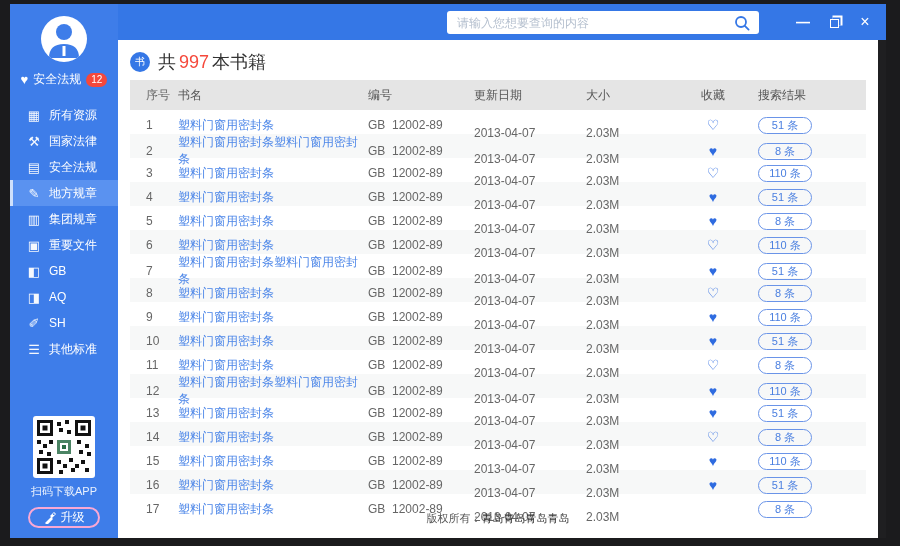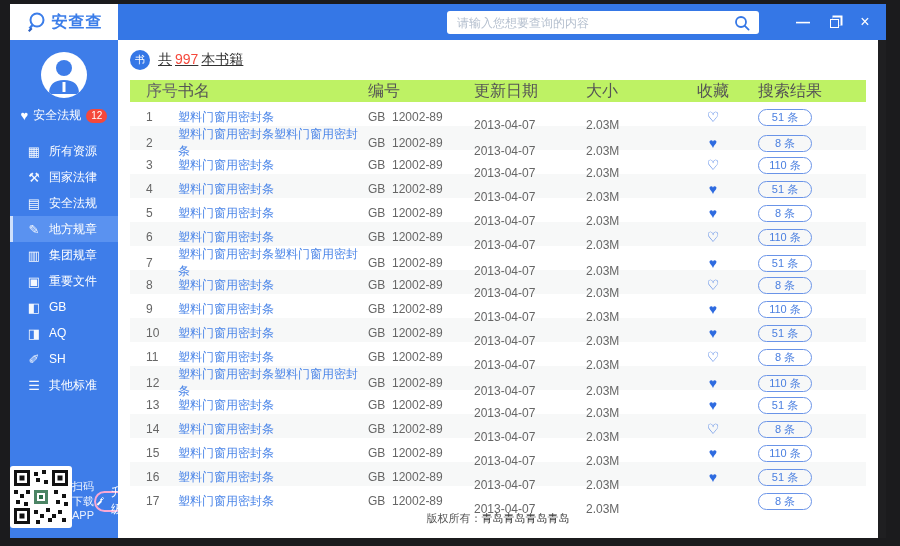--- a/index.html
+++ b/index.html
@@ -17,21 +17,21 @@
   .fav-line { margin-top:9px; display:flex; align-items:center; gap:5px; color:#fff; font-size:12px; }
   .fav-heart { font-size:13px; color:#fff; }
   .fav-badge { background:#f5483b; color:#fff; font-size:10px; line-height:14px; padding:0 5px; border-radius:8px; }
 
   .menu { margin-top:14px; display:flex; flex-direction:column; }
   .menu-item { height:26px; display:flex; align-items:center; gap:8px; padding-left:17px; color:#fff; font-size:12px; cursor:pointer; position:relative; }
   .menu-item .mi-icon { font-size:13px; width:14px; text-align:center; opacity:.95; }
   .menu-item.selected { background:#5a92f0; }
   .menu-item.selected::before { content:""; position:absolute; left:0; top:0; bottom:0; width:3px; background:#cfe0fb; }
 
-  .sidebar-bottom { position:absolute; bottom:10px; left:0; right:0; display:flex; align-items:center; }
+  .sidebar-bottom { position:absolute; bottom:10px; left:0; right:0; display:flex; flex-direction:column; align-items:center; }
   .qr-box { width:62px; height:62px; background:#fff; border-radius:3px; padding:4px; }
   .qr-label { color:#eaf1fd; font-size:11px; margin-top:6px; }
   .upgrade-btn { margin-top:8px; width:72px; height:21px; border:2px solid #f9a8d4; border-radius:11px; display:flex; align-items:center; justify-content:center; gap:5px; color:#fff; font-size:12px; cursor:pointer; background:transparent; }
 
   
   .right { flex:1; display:flex; flex-direction:column; }
   .titlebar { height:36px; background:#3577e6; display:flex; align-items:center; position:relative; flex:0 0 36px; }
   .search-box { position:absolute; left:297px; top:7px; width:312px; height:23px; background:#fff; border-radius:3px; display:flex; align-items:center;margin-left:32px; }
   .search-input { flex:1; border:none; outline:none; font-size:12px; color:#333; padding:0 10px; background:transparent; font-family:inherit; }
   .search-input::placeholder { color:#b4bfce; }
@@ -41,26 +41,26 @@
   .wc-min { font-size:14px; font-weight:bold; }
   .wc-restore span { display:block; width:9px; height:9px; border:1.5px solid #fff; box-shadow:2px -2px 0 -0.5px #3577e6, 3px -3px 0 0.5px #fff; margin-top:2px; }
   .wc-close { font-size:16px; }
 
   .body-row { flex:1; display:flex; }
   .content { width:760px; background:#fff; position:relative; }
   .scroll-strip { width:8px; background:#1f1f21; }
 
   .summary { position:absolute; left:12px; top:10px; display:flex; align-items:center; gap:8px; }
   .summary-icon { width:20px; height:20px; border-radius:50%; background:#3577e6; color:#fff; font-size:10px; display:flex; align-items:center; justify-content:center; }
-  .summary-text { font-size:14px; color:#333;text-decoration:underline; }
+  .summary-text { font-size:18px; color:#333; }
   .summary-count { color:#f5483b; margin:0 3px; }
 
   .table { position:absolute; left:12px; right:12px; top:40px; }
   .trow, .thead { display:grid; grid-template-columns:48px 190px 96px 112px 100px 74px 1fr; align-items:center; }
-  .thead { height:22px; background:#bef264; color:#555; font-size:16px; }
+  .thead { height:30px; background:#e5e5e5; color:#555; font-size:12px; }
   .trow { height:24px; font-size:12px; }
   .trow:nth-child(even) { background:#f7f8f8; }
   .c-no { padding-left:16px; color:#666; }
   .c-name a { color:#4c86e8; cursor:pointer; }
   .c-code, .c-date, .c-size { color:#666; white-space:pre; }
   .c-date, .c-size { padding-left:10px;margin-top:16px; }
   .c-fav { text-align:center; }
   .heart { font-size:14px; color:#2e6be0; cursor:pointer; }
   .c-res { padding-left:8px; }
   .pill { display:inline-block; min-width:54px; text-align:center; border:1px solid #6a94e8; color:#4a7fe0; border-radius:9px; font-size:11px; line-height:15px; padding:0 10px; cursor:pointer; }
@@ -70,28 +70,20 @@
 
   .footer { position:absolute; bottom:12px; left:0; right:0; text-align:center; font-size:11px; color:#555; }
   .footer b { color:#333; font-weight:normal; }
 </style>
 </head>
 <body>
 
 <div class="window">
 
   <aside class="sidebar">
-    <div class="logo-box">
-      <svg width="22" height="22" viewBox="0 0 22 22">
-        <circle cx="11" cy="9" r="6.5" fill="none" stroke="#3b7de9" stroke-width="2"></circle>
-        <line x1="6.5" y1="14" x2="3.5" y2="17.5" stroke="#3b7de9" stroke-width="2.4"></line>
-        <polygon points="2,19.5 5,16.5 6.5,18 3.5,21" fill="#2a5fc0"></polygon>
-      </svg>
-      <span class="logo-text">安查查</span>
-    </div>
 
     <div class="profile">
       <div class="avatar">
         <svg width="46" height="46" viewBox="0 0 46 46">
           <circle cx="23" cy="16" r="8" fill="#3e7de9"></circle>
           <path d="M8 42 Q8 28 23 28 Q38 28 38 42 Z" fill="#3e7de9"></path>
           <rect x="21.5" y="30" width="3" height="10" fill="#fff"></rect>
         </svg>
       </div>
       <div class="fav-line">

